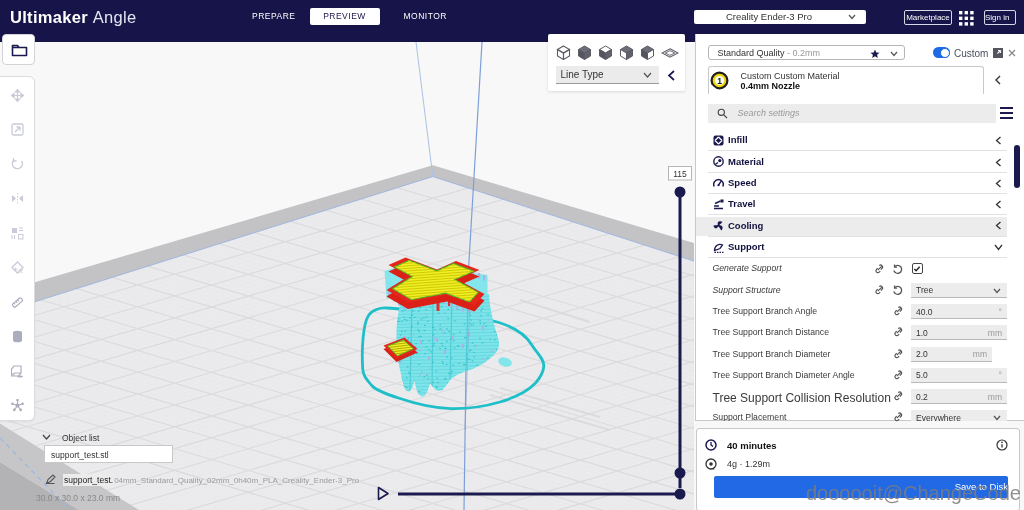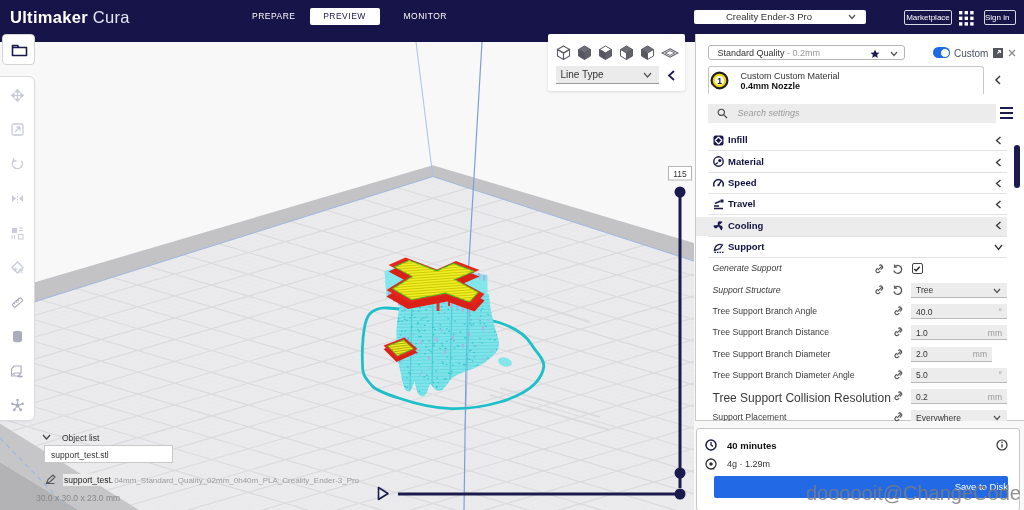--- a/index.html
+++ b/index.html
@@ -683,21 +683,21 @@
     <circle cx="680" cy="494" r="5.5" fill="#1b1a4e"></circle>
     <line x1="680" y1="192" x2="680" y2="488" stroke="#1b1a4e" stroke-width="3"></line>
     <circle cx="680" cy="192" r="5.5" fill="#1b1a4e"></circle>
     <circle cx="680" cy="473" r="5.5" fill="#1b1a4e"></circle>
     <polygon points="378.5,487.5 378.5,499.5 388,493.5" fill="none" stroke="#1b1a4e" stroke-width="1.6" stroke-linejoin="round"></polygon>
     <rect x="668.5" y="166.5" width="23" height="13.5" fill="#fff" stroke="#b5b5b5"></rect>
     <text x="680" y="176.5" font-size="8.5" fill="#333" text-anchor="middle">115</text>
   </svg>
 
 <div class="abs" style="left:0;top:0;width:1024px;height:42px;background:#171449;z-index:2"></div>
-<div class="abs" style="left:10px;top:7.5px;z-index:3;color:#fff;font-size:16.5px;letter-spacing:0.3px"><b>Ultimaker</b> <span style="font-weight:300;color:#e4e7f2">Cura</span></div>
+<div class="abs" style="left:10px;top:7.5px;z-index:3;color:#fff;font-size:16.5px;letter-spacing:0.3px"><b>Ultimaker</b> <span style="font-weight:300;color:#e4e7f2">Angle</span></div>
 <div class="abs" style="left:252px;top:8px;z-index:3;color:#fff;font-size:8.5px;letter-spacing:0.5px;line-height:16.5px">PREPARE</div>
 <div class="abs" style="left:309.5px;top:8px;z-index:3;background:#fff;border-radius:2px;width:70px;height:16.5px;text-align:center;color:#171449;font-size:8.5px;letter-spacing:0.5px;line-height:16.5px">PREVIEW</div>
 <div class="abs" style="left:403.5px;top:8px;z-index:3;color:#fff;font-size:8.5px;letter-spacing:0.5px;line-height:16.5px">MONITOR</div>
 <div class="abs" style="left:694px;top:10px;z-index:3;background:#fff;border-radius:2px;width:172px;height:14px;color:#333;font-size:9.5px;line-height:14px;text-align:left"><span style="margin-left:32px">Creality Ender-3 Pro</span>
  <svg class="abs" style="right:10px;top:4px" width="8" height="6" viewBox="0 0 8 6">
       <polyline points="1,1 4,4.5 7,1" fill="none" stroke="#555" stroke-width="1.2"></polyline>
     </svg></div>
 <div class="abs" style="left:904px;top:9.5px;z-index:3;border:1px solid #d8d8e4;border-radius:2px;width:48px;height:15px;color:#fff;font-size:8px;line-height:13.5px;text-align:center">Marketplace</div>
 <svg class="abs" style="left:959px;top:11px;z-index:3" width="17" height="17" viewBox="0 0 17 17">
 <g fill="#fff">

